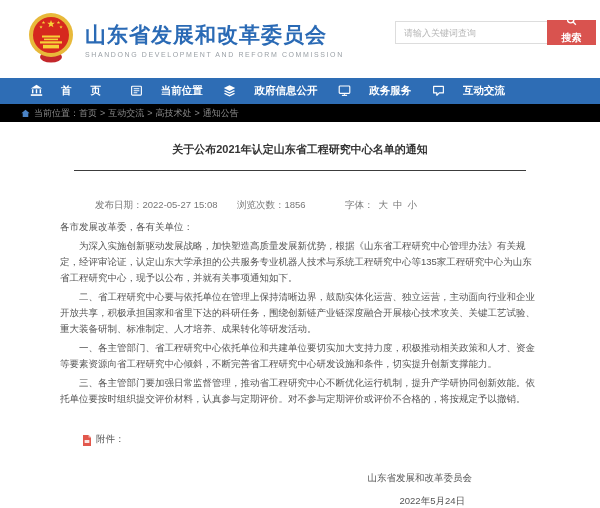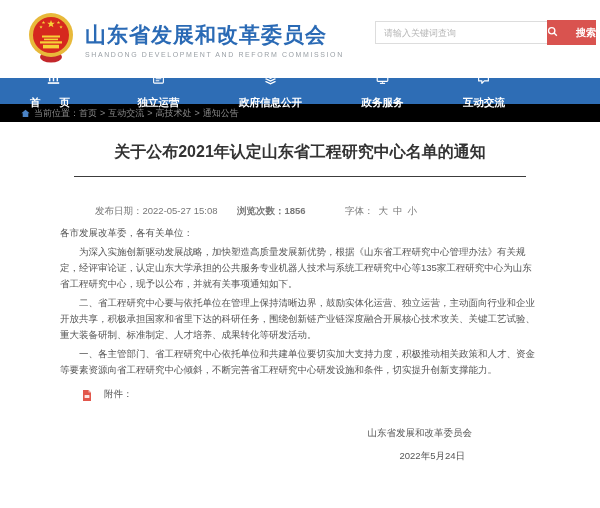--- a/index.html
+++ b/index.html
@@ -6,53 +6,53 @@
   html,body { width:600px; height:508px; background:#fff; overflow:hidden;
               font-family:"Liberation Sans","DejaVu Sans",sans-serif; }
 
   
   .header { position:relative; height:78px; background:#fff; }
   .logo { position:absolute; left:27px; top:12px; display:flex; align-items:center; cursor:pointer; }
   .logo-text { margin-left:10px; }
   .site-title { font-size:21px; font-weight:bold; color:#2a6ab5; letter-spacing:1px; line-height:24px; }
   .site-subtitle { font-size:7px; color:#9aa0a6; letter-spacing:1.6px; margin-top:4px; }
   .search { position:absolute; top:20px; right:4px; display:flex; align-items:center; }
-  .search input { width:172px; height:23px; border:1px solid #ddd; border-right:none;
+  .search input { width:152px; height:23px; border:1px solid #ddd; border-right:none;
                   font-size:9px; padding:0 8px; color:#333; outline:none; }
   .search input::placeholder { color:#b6b6b6; }
   .search button { width:49px; height:25px; background:#d9534f; border:none; color:#fff;
                    font-size:10px; font-weight:bold; display:flex; align-items:center;
-                   justify-content:space-between; gap:3px; cursor:pointer; }
+                   justify-content:flex-end; gap:3px; cursor:pointer;flex-direction:column; }
 
   
   .nav { height:26px; background:#2e6db5; display:flex; align-items:center;
          justify-content:space-between; padding:0 95px 0 30px; }
-  .nav-item { display:flex; align-items:center; gap:9px; color:#fff; font-size:10.5px;
-              font-weight:bold; cursor:pointer; white-space:nowrap;flex-direction:column; }
+  .nav-item { display:flex; align-items:center; gap:18px; color:#fff; font-size:10.5px;
+              font-weight:bold; cursor:pointer; white-space:nowrap; }
   .nav-item .home-label { letter-spacing:8px; }
 
   
   .breadcrumb { height:18px; background:#000000; display:flex; align-items:center;
                 padding-left:21px; font-size:9px; color:#888; }
   .breadcrumb .sep { margin:0 3px; }
   .crumb { cursor:pointer; }
 
   
   .content { width:480px; margin:0 auto; padding-top:20px; }
-  .article-title { text-align:center; font-size:16px; font-weight:bold; color:#333; }
+  .article-title { text-align:center; font-size:11px; font-weight:bold; color:#333; }
   .title-sep { height:0; border-bottom:1px solid #3c3c3c; margin:13px 14px 0 14px; }
   .meta { display:flex; margin-top:28px; padding-left:35px; font-size:9.5px; color:#777; }
-  .meta-item1 { width:142px; } .meta-item2 { width:108px;font-weight:bold; }
+  .meta-item1 { width:142px; } .meta-item2 { width:108px; }
   .font-links span { margin-right:5px; cursor:pointer; }
   .doc-number { text-align:center; font-size:9.5px; color:#777; margin-top:10px; }
   .body-text { margin-top:7px; font-size:9.5px; line-height:16px; color:#555; }
   .body-text p { margin:3px 0; }
   .para { text-indent:2em; }
-  .attachment { margin-top:10px; margin-left:22px; font-size:9.5px; color:#555;
-                display:flex; align-items:flex-end; gap:12px; cursor:pointer; }
+  .attachment { margin-top:26px; margin-left:22px; font-size:9.5px; color:#555;
+                display:flex; align-items:flex-end; gap:4px; cursor:pointer; }
   .signature { margin-top:26px; text-align:right; font-size:9.5px; color:#555; padding-right:68px; }
   .sig-date  { text-align:right; font-size:9.5px; color:#555; padding-right:75px; margin-top:10px; }
 </style>
 </head>
 <body>
 
 <div class="header">
   <div class="logo">
     <span>
       <svg width="48" height="52" viewBox="0 0 48 52">
@@ -105,21 +105,21 @@
   </div>
   <div class="nav-item">
     <span>
       <svg width="13" height="13" viewBox="0 0 16 16">
         <rect x="2" y="2.7" width="12" height="11" rx="1" fill="none" stroke="#fff" stroke-width="1.4"></rect>
         <line x1="4.5" y1="5.8" x2="11.5" y2="5.8" stroke="#fff" stroke-width="1.2"></line>
         <line x1="4.5" y1="8.3" x2="11.5" y2="8.3" stroke="#fff" stroke-width="1.2"></line>
         <line x1="4.5" y1="10.8" x2="9" y2="10.8" stroke="#fff" stroke-width="1.2"></line>
       </svg>
     </span>
-    <span>独立运营</span>
+    <span>当前位置</span>
   </div>
   <div class="nav-item">
     <span>
       <svg width="13" height="13" viewBox="0 0 16 16">
         <path d="M8 1.5L15 5 8 8.5 1 5z" fill="#fff"></path>
         <path d="M2.8 7.6L8 10.2l5.2-2.6L15 8.5 8 12 1 8.5z" fill="#fff"></path>
         <path d="M2.8 11L8 13.6 13.2 11 15 11.9 8 15.4 1 11.9z" fill="#fff"></path>
       </svg>
     </span>
     <span>政府信息公开</span>
@@ -175,20 +175,21 @@
       <span>字体：</span><span>大</span><span>中</span><span>小</span>
     </div>
   </div>
 
 
   <div class="body-text">
     <p>各市发展改革委，各有关单位：</p>
     <p class="para">为深入实施创新驱动发展战略，加快塑造高质量发展新优势，根据《山东省工程研究中心管理办法》有关规定，经评审论证，认定山东大学承担的公共服务专业机器人技术与系统工程研究中心等135家工程研究中心为山东省工程研究中心，现予以公布，并就有关事项通知如下。</p>
     <p class="para">二、省工程研究中心要与依托单位在管理上保持清晰边界，鼓励实体化运营、独立运营，主动面向行业和企业开放共享，积极承担国家和省里下达的科研任务，围绕创新链产业链深度融合开展核心技术攻关、关键工艺试验、重大装备研制、标准制定、人才培养、成果转化等研发活动。</p>
     <p class="para">一、各主管部门、省工程研究中心依托单位和共建单位要切实加大支持力度，积极推动相关政策和人才、资金等要素资源向省工程研究中心倾斜，不断完善省工程研究中心研发设施和条件，切实提升创新支撑能力。</p>
+    <p class="para">三、各主管部门要加强日常监督管理，推动省工程研究中心不断优化运行机制，提升产学研协同创新效能。依托单位要按时组织提交评价材料，认真参与定期评价。对不参与定期评价或评价不合格的，将按规定予以撤销。</p>
   </div>
 
   <div class="attachment">
     <span style="display:flex;">
       <svg width="10" height="11" viewBox="0 0 10 11">
         <path d="M1 0h5.5L9 2.5V11H1z" fill="#e2574c"></path>
         <path d="M6.5 0L9 2.5H6.5z" fill="#f5b3ad"></path>
         <rect x="2.6" y="5" width="4.8" height="3" rx="0.6" fill="#fff" opacity="0.85"></rect>
       </svg>
     </span>

